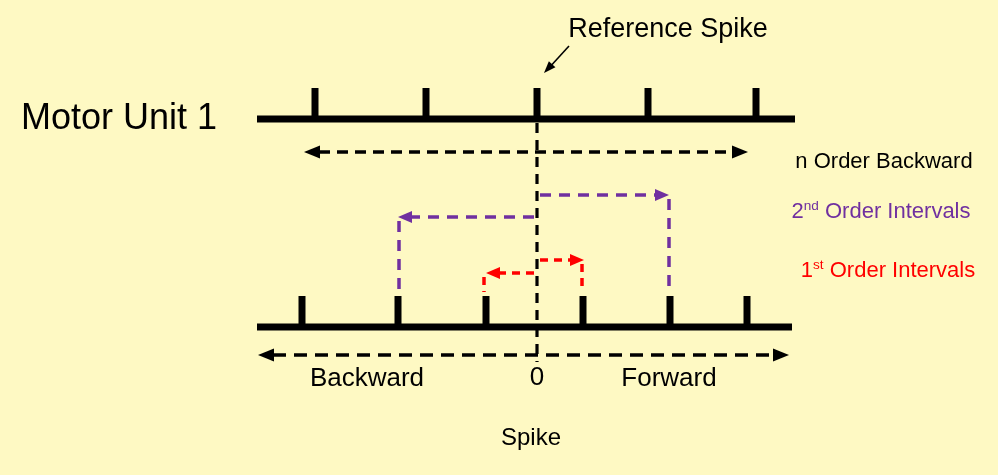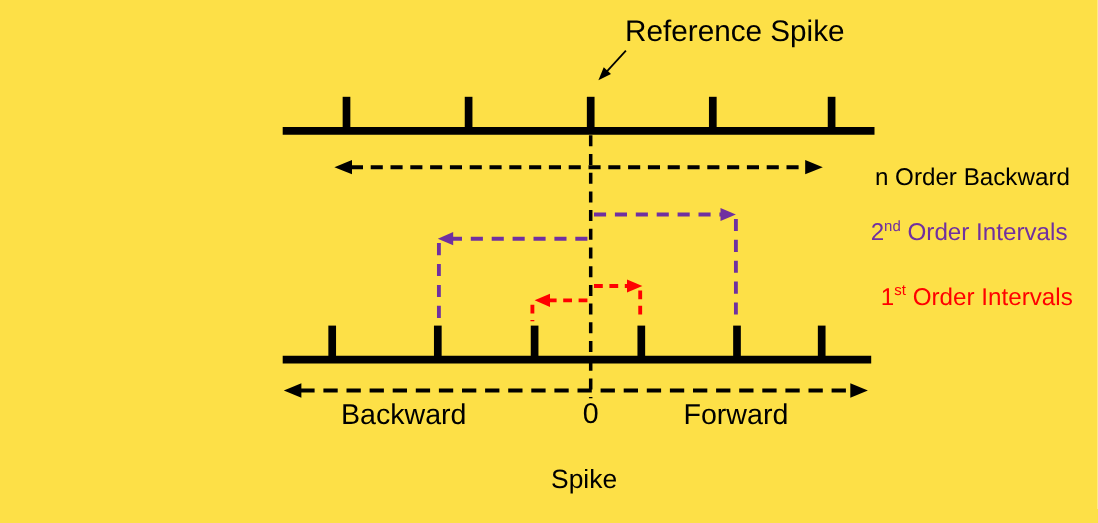--- a/index.html
+++ b/index.html
@@ -1,20 +1,20 @@
 <!DOCTYPE html>
 <html><head>
 <meta charset="utf-8">
 <style>
   html, body { margin: 0; padding: 0; background: #ffffff; }
   .canvas {
     position: relative;
     width: 998px;
     height: 475px;
-    background: #fde047;
+    background: #fef9c3;
     font-family: "Liberation Sans", sans-serif;
     overflow: hidden;
   }
   .canvas svg { position: absolute; left: 0; top: 0; }
   .lbl {
     position: absolute;
     transform: translate(-50%, -50%);
     white-space: nowrap;
     color: #000000;
     line-height: 1.1;
@@ -63,20 +63,21 @@
       <line x1="582" y1="264" x2="582" y2="292" stroke="#FF0000" stroke-width="3.5" stroke-dasharray="8 6"></line>
       <line x1="534" y1="273" x2="499" y2="273" stroke="#FF0000" stroke-width="3.5" stroke-dasharray="8 6"></line>
       <polygon points="486,273 500,267 500,279" fill="#FF0000"></polygon>
       <line x1="484" y1="277" x2="484" y2="292" stroke="#FF0000" stroke-width="3.5" stroke-dasharray="8 6"></line>
       <line x1="569" y1="46" x2="548" y2="69" stroke="#000000" stroke-width="1.6"></line>
       <polygon points="544,73 548.850973344898,61.1375357700396 555.4548194110614,67.25220805352434" fill="#000000"></polygon>
     </svg>
 
   <div class="lbl t27" style="left:668px; top:29px;">Reference Spike</div>
 
+  <div class="lbl t36" style="left:119px; top:117px;">Motor Unit 1</div>
 
 
   <div class="lbl t22" style="left:884px; top:161px;">n Order Backward</div>
 
   <div class="lbl t22" style="left: 881px; top: 211px; color: rgb(112, 48, 160);"><span>2</span><sup>nd</sup><span> Order Intervals</span></div>
 
   <div class="lbl t22" style="left: 888px; top: 270px; color: rgb(255, 0, 0);"><span>1</span><sup>st</sup><span> Order Intervals</span></div>
 
   <div class="lbl t23" style="left:367px; top:377px;">Backward</div>
 

